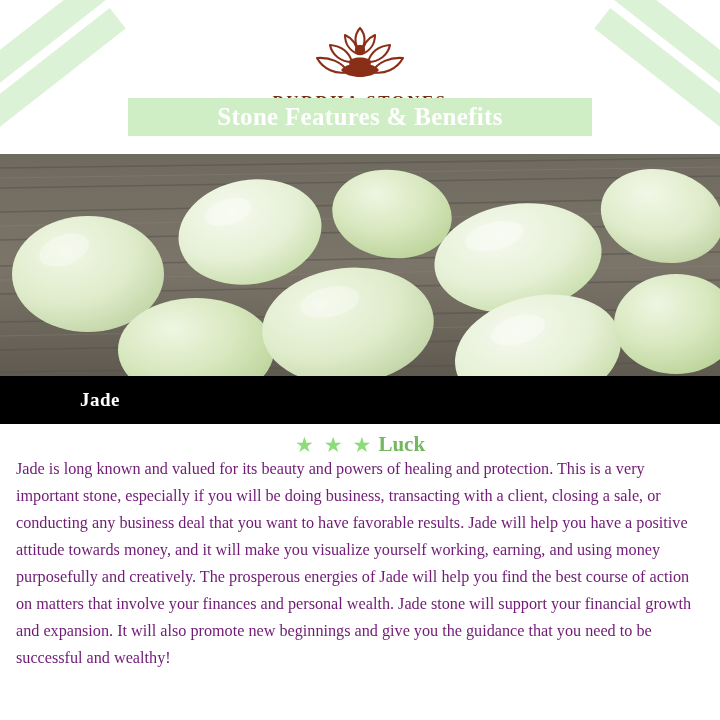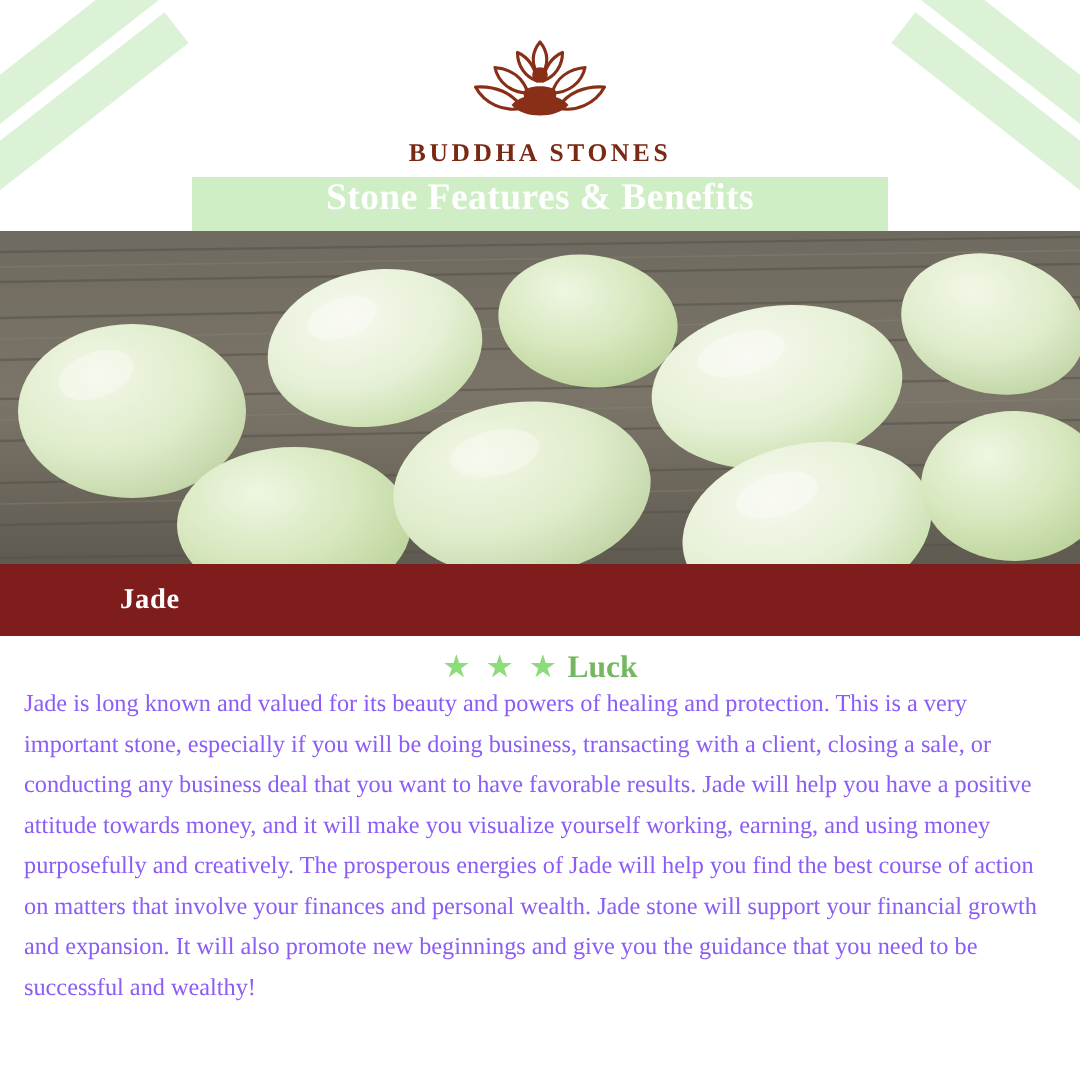--- a/index.html
+++ b/index.html
@@ -74,26 +74,26 @@
     letter-spacing: 2.4px;
     color: #7a2a14;
     font-weight: 700;
     font-family: "Liberation Serif", serif;
   }
 
   
   .title-banner {
     position: absolute;
     left: 128px;
-    top: 118px;
+    top: 98px;
     width: 464px;
     height: 38px;
     background: #cfeec6;
     display: flex;
-    align-items: flex-start;
+    align-items: center;
     justify-content: center;
   }
   .title-banner .title-text {
     font-size: 25px;
     font-weight: 700;
     color: #ffffff;
     letter-spacing: 0.3px;
     font-family: "Liberation Serif", serif;
   }
 
@@ -109,21 +109,21 @@
   }
   .photo svg { display: block; }
 
   
   .name-bar {
     position: absolute;
     left: 0;
     top: 376px;
     width: 720px;
     height: 48px;
-    background: #7f1d1d;
+    background: #000000;
   }
   .name-bar .stone-name {
     position: absolute;
     left: 80px;
     top: 13px;
     font-size: 19px;
     font-weight: 700;
     color: #ffffff;
     letter-spacing: 0.5px;
     font-family: "Liberation Serif", serif;
@@ -158,21 +158,21 @@
   }
 
   
   .body-copy {
     position: absolute;
     left: 16px;
     top: 456px;
     width: 692px;
     font-size: 16.2px;
     line-height: 27px;
-    color: #8b5cf6;
+    color: #701a75;
     text-align: left;
     font-family: "Liberation Serif", serif;
   }
 </style>
 </head>
 <body>
 
 <div class="page">
 
   <div class="corner-band band-tl"></div>

